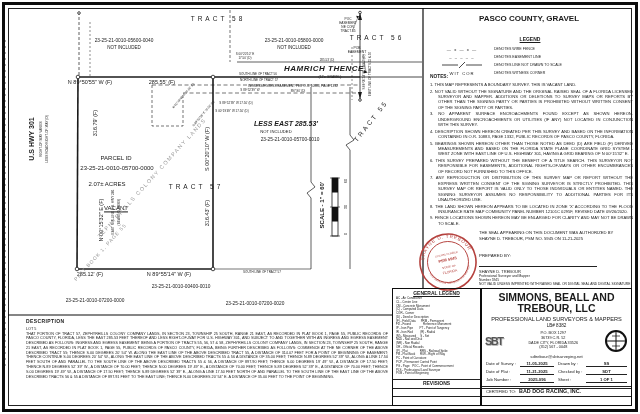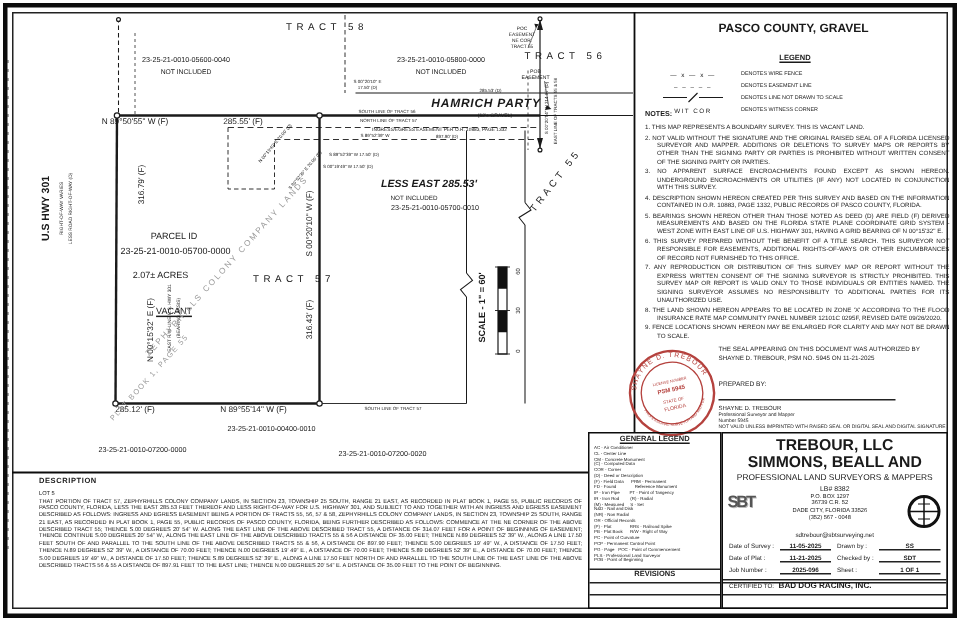--- a/index.html
+++ b/index.html
@@ -33,21 +33,21 @@
   #glbox .hd{text-align:center;font-size:5px;font-weight:bold;text-decoration:underline;margin-top:1px;}
   #gl-items{padding:1px 0 0 3px;}
   .gl{font-size:2.95px;line-height:1.28;white-space:pre;}
   #rev-hd{position:absolute;left:0;right:0;top:90px;border-top:1px solid #222;text-align:center;
           font-size:5px;font-weight:bold;}
   .rule{position:absolute;left:0;right:0;border-top:1px solid #222;}
   #firmbox{position:absolute;left:481px;top:288px;width:151px;height:118px;border:1.5px solid #0c0c0c;box-sizing:border-box;text-align:center;}
   #firm-name{font-size:10.5px;font-weight:bold;line-height:1.05;margin-top:3px;}
   #firm-sub{font-size:5.6px;margin-top:1.5px;}
   #firm-lb{font-size:4.6px;margin-top:1px;}
-  #firm-mid{display:flex;justify-content:space-between;align-items:flex-start;padding:1px 3px 0 3px;}
+  #firm-mid{display:flex;justify-content:space-between;align-items:center;padding:1px 3px 0 3px;}
   #sbt-logo{font-size:11px;font-weight:bold;color:#555;letter-spacing:-1.5px;text-shadow:.6px .6px 0 #bbb;}
   #firm-addr{font-size:3.8px;line-height:1.25;}
   #firm-email{font-size:4.2px;margin-top:1px;}
   .frow{display:flex;font-size:4.2px;padding:0 4px;margin-top:2.2px;align-items:baseline;text-align:left;}
   .frow .l{width:34px;flex:none;}
   .frow .v{width:34px;flex:none;font-weight:bold;border-bottom:.8px solid #222;text-align:center;}
   .frow .l2{width:28px;flex:none;margin-left:4px;}
   .frow .v2{flex:1;font-weight:bold;border-bottom:.8px solid #222;text-align:center;}
   #cert-row{border-top:1px solid #222;margin-top:2.5px;padding:1.5px 4px 0 4px;display:flex;align-items:baseline;text-align:left;}
   #cert-row .l{font-size:4.2px;flex:none;margin-right:3px;}
@@ -134,21 +134,21 @@
       <div class="ml" style="left: 124px; top: 48px; font-size: 4.5px; transform: translate(-50%, -50%) rotate(0deg);">NOT INCLUDED</div>
       <div class="ml" style="left: 294px; top: 41px; font-size: 4.8px; transform: translate(-50%, -50%) rotate(0deg);">23-25-21-0010-05800-0000</div>
       <div class="ml" style="left: 294px; top: 48px; font-size: 4.5px; transform: translate(-50%, -50%) rotate(0deg);">NOT INCLUDED</div>
       <div class="ml" style="left: 348px; top: 26px; font-size: 3.2px; transform: translate(-50%, -50%) rotate(0deg);">POC
 EASEMENT
 NE COR.
 TRACT 55</div>
       <div class="ml" style="left: 377px; top: 38px; font-size: 6.5px; letter-spacing: 3px; transform: translate(-50%, -50%) rotate(0deg);">TRACT 56</div>
       <div class="ml" style="left: 357px; top: 50px; font-size: 3.4px; transform: translate(-50%, -50%) rotate(0deg);">POB
 EASEMENT</div>
-      <div class="ml" style="left: 324px; top: 69px; font-size: 8px; font-weight: bold; font-style: italic; letter-spacing: 0.5px; transform: translate(-50%, -50%) rotate(0deg);">HAMRICH PARTY</div>
+      <div class="ml" style="left: 324px; top: 69px; font-size: 8px; font-weight: bold; font-style: italic; letter-spacing: 0.5px; transform: translate(-50%, -50%) rotate(0deg);">HAMRICH THENCE</div>
       <div class="ml" style="left: 330px; top: 76.5px; font-size: 3.4px; transform: translate(-50%, -50%) rotate(0deg);">(12'± GRAVEL)</div>
       <div class="ml" style="left: 90px; top: 81.5px; font-size: 5.5px; transform: translate(-50%, -50%) rotate(0deg);">N 89°50'55" W (F)</div>
       <div class="ml" style="left: 162px; top: 81.5px; font-size: 5.5px; transform: translate(-50%, -50%) rotate(0deg);">285.55' (F)</div>
       <div class="ml" style="left: 258px; top: 74.5px; font-size: 3px; transform: translate(-50%, -50%) rotate(0deg);">SOUTH LINE OF TRACT 56</div>
       <div class="ml" style="left: 259px; top: 80.5px; font-size: 3px; transform: translate(-50%, -50%) rotate(0deg);">NORTH LINE OF TRACT 57</div>
       <div class="ml" style="left: 293px; top: 87px; font-size: 3.2px; transform: translate(-50%, -50%) rotate(0deg);">INGRESS/EGRESS EASEMENT PER O.R. 10883, PAGE 1332</div>
       <div class="ml" style="left: 250px; top: 91px; font-size: 3px; transform: translate(-50%, -50%) rotate(0deg);">S 89°52'39" W</div>
       <div class="ml" style="left: 298px; top: 92px; font-size: 3px; transform: translate(-50%, -50%) rotate(0deg);">897.90' (D)</div>
       <div class="ml" style="left: 327px; top: 61px; font-size: 3px; transform: translate(-50%, -50%) rotate(0deg);">285.53' (D)</div>
       <div class="ml" style="left: 245px; top: 57px; font-size: 3px; transform: translate(-50%, -50%) rotate(0deg);">S 00°20'10" E
@@ -288,22 +288,22 @@
         <div class="gl">PLS - Professional Land Surveyor</div>
         <div class="gl">POB - Point of Beginning</div>
       </div>
     <div id="rev-hd">REVISIONS</div>
     <div class="rule" style="top:99px"></div>
     <div class="rule" style="top:107px"></div>
   </div>
 
   <div id="firmbox">
     <div id="firm-name">
+      <div>SIMMONS, BEALL AND</div>
       <div>TREBOUR, LLC</div>
-      <div>SIMMONS, BEALL AND</div>
     </div>
     <div id="firm-sub">PROFESSIONAL LAND SURVEYORS &amp; MAPPERS</div>
     <div id="firm-lb">LB# 8382</div>
     <div id="firm-mid">
       <div id="sbt-logo">SBT</div>
       <div id="firm-addr">
         <div>P.O. BOX 1297</div>
         <div>36739 C.R. 52</div>
         <div>DADE CITY, FLORIDA  33526</div>
         <div>(352) 567 - 0048</div>

